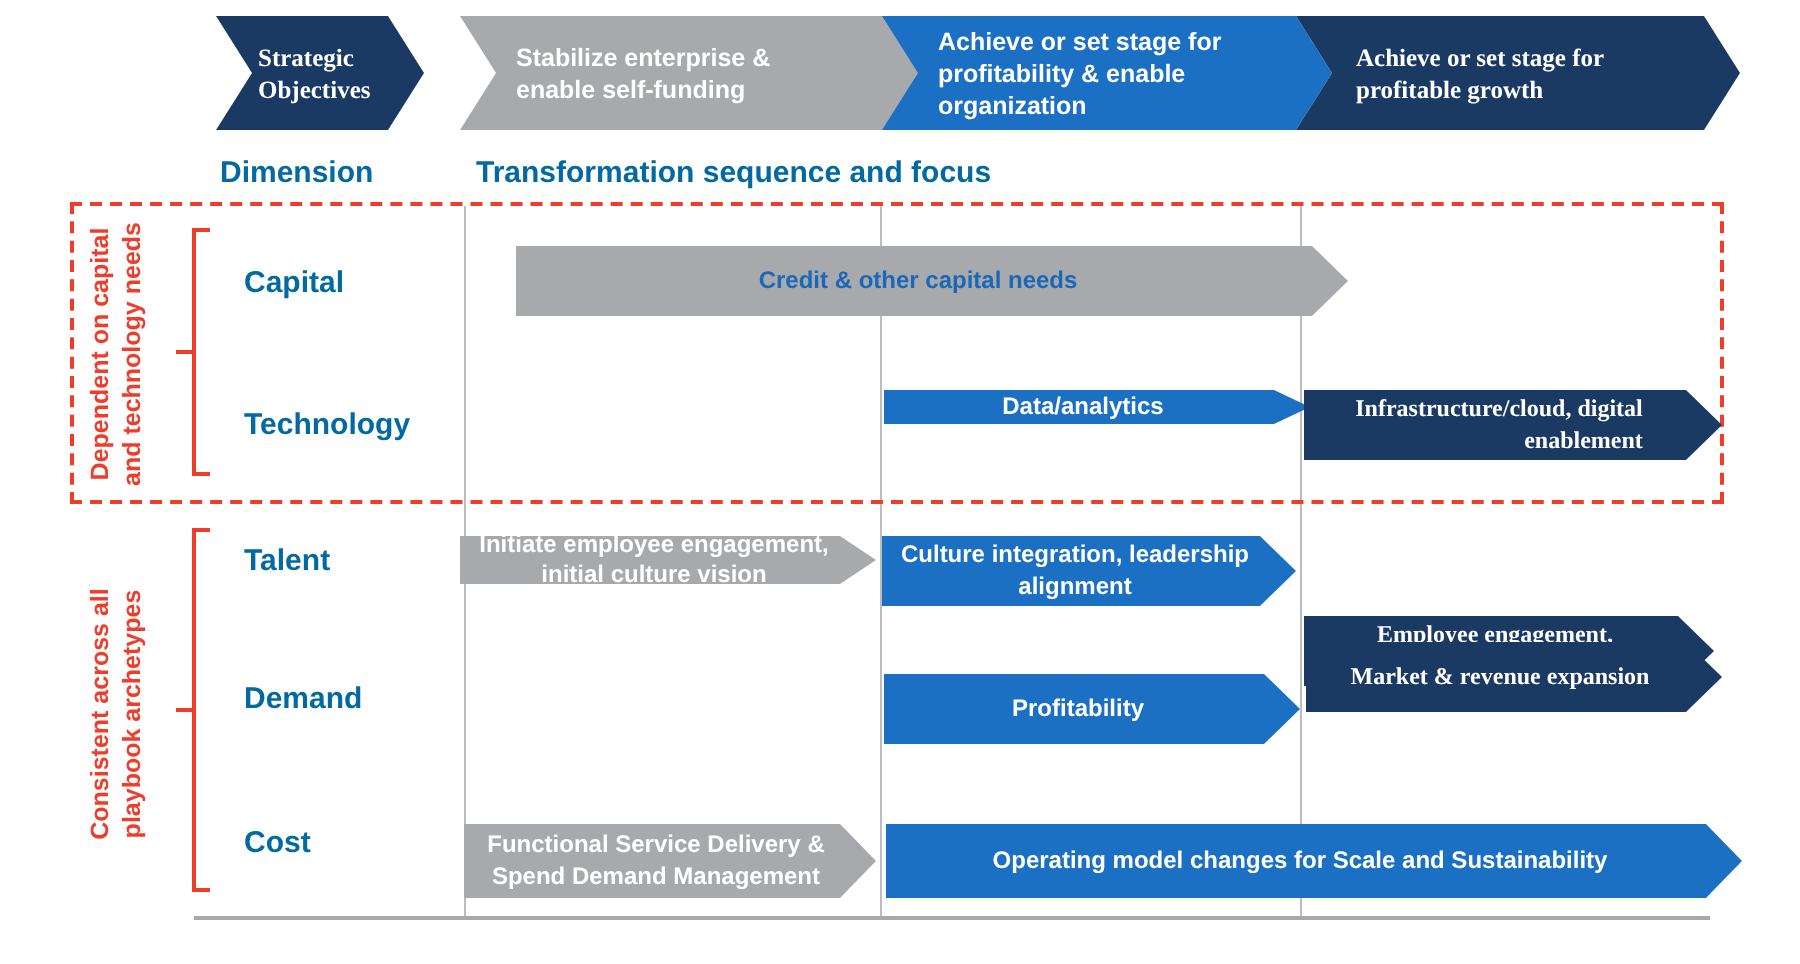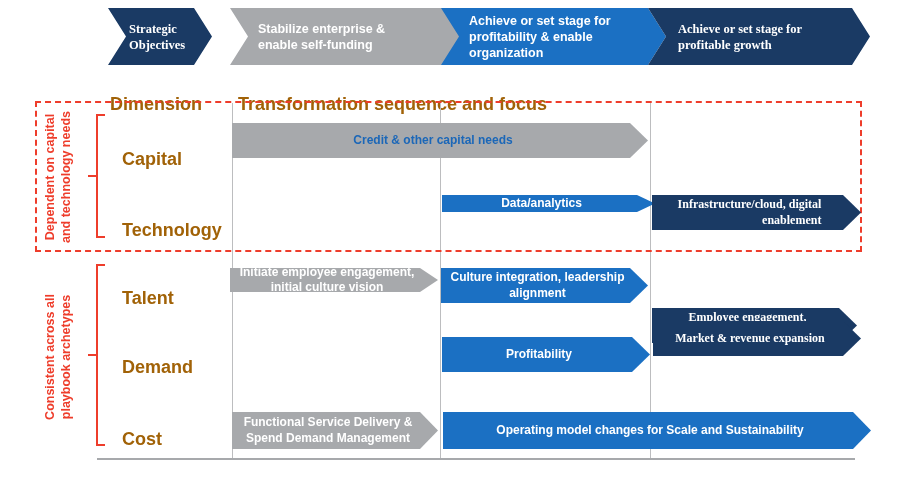--- a/index.html
+++ b/index.html
@@ -15,24 +15,24 @@
     white-space:pre-line; line-height:1.28;
   }
   .band  { clip-path:polygon(0 0, calc(100% - 18px) 0, 100% 50%, calc(100% - 18px) 100%, 0 100%, 18px 50%); }
   .point { clip-path:polygon(0 0, calc(100% - 18px) 0, 100% 50%, calc(100% - 18px) 100%, 0 100%); }
   .navy { background:#1a3a64;font-family:Liberation Serif, serif; }
   .blue { background:#1b70c3; }
   .gray { background:#a7a9ac; }
 
   .toparrow { top:8px; height:57px; font-size:12.5px; text-align:left; }
   .rowarrow { font-size:12px; text-align:center; justify-content:center; padding-right:14px; }
-  .bluetext { color:#1b67b8; }
+  .bluetext { color:#1b67b8;margin-left:26px; }
 
   .dimlabel, .collabel {
-    position:absolute; color:#a16207; font-weight:bold; font-size:18px; white-space:nowrap;margin-top:16px;
+    position:absolute; color:#0369a1; font-weight:bold; font-size:15px; white-space:nowrap;
   }
 
   .vline { position:absolute; width:1px; top:103px; height:356px; background:#bcbdbf; }
   .hline { position:absolute; left:97px; top:458px; width:758px; height:2px; background:#a7a9ac; }
 
   .dashedbox {
     position:absolute; left:35px; top:101px; width:823px; height:147px;
     border:2px dashed #ee3d2b;
   }
 

